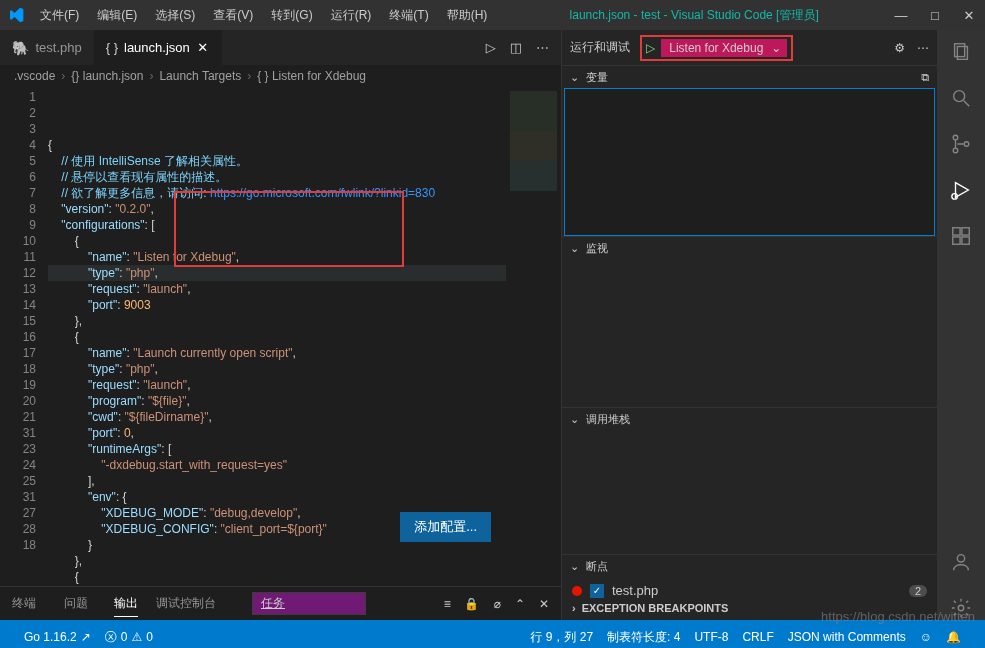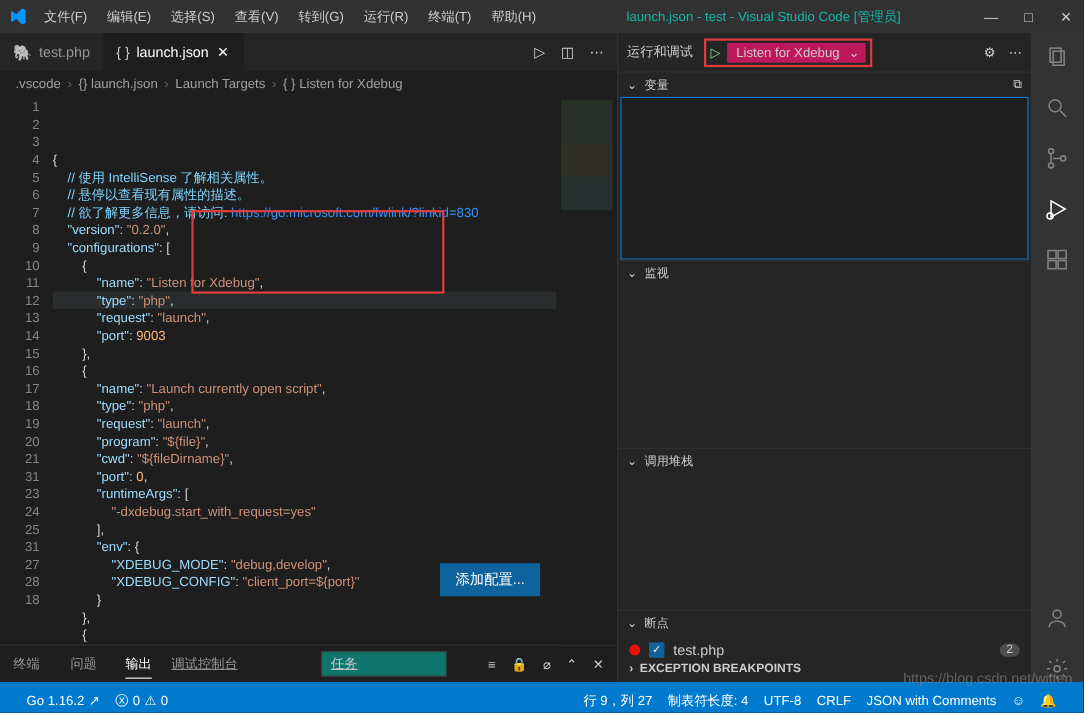--- a/index.html
+++ b/index.html
@@ -40,21 +40,21 @@
 
 .red-box1 { position: absolute; border: 2px solid #e03c3c; left: 126px; top: 104px; width: 230px; height: 76px; pointer-events: none; }
 .minimap { width: 55px; background: #1e1e1e; position: relative; }
 .minimap-viz { position: absolute; top: 4px; left: 4px; right: 4px; height: 100px; background: linear-gradient(#2d3a2d 0 40%, #3a3a2d 40% 70%, #2d3a3a 70% 100%); opacity: 0.6; }
 
 .add-config-btn { position: absolute; right: 70px; bottom: 44px; background: #0e639c; color: #fff; padding: 6px 14px; font-size: 13px; cursor: pointer; }
 
 .bottom-panel { height: 34px; background: #1e1e1e; border-top: 1px solid #333; display: flex; align-items: center; padding: 0 12px; gap: 18px; font-size: 12px; }
 .bottom-panel .panel-tab { color: #969696; padding-bottom: 6px; cursor: pointer; }
 .bottom-panel .panel-tab.active { color: #fff; border-bottom: 1px solid #fff; }
-.bottom-panel .task-select { margin-left: 40px; background: #0f766e; color: #ccc; padding: 2px 80px 2px 8px; font-size: 12px; border: 1px solid #3c3c3c; text-decoration: underline; }
+.bottom-panel .task-select { background: #701a75; color: #ccc; padding: 2px 80px 2px 8px; font-size: 12px; border: 1px solid #3c3c3c; text-decoration: underline; }
 .bottom-panel .panel-icons { margin-left: auto; display: flex; gap: 14px; color: #ccc; }
 
 .debug-side { width: 376px; background: #252526; display: flex; flex-direction: column; border-left: 1px solid #333; }
 .debug-header { height: 35px; display: flex; align-items: center; padding: 0 8px; gap: 10px; font-size: 12px; color: #ccc; }
 .debug-config { border: 2px solid #e03c3c; padding: 2px 4px; display: flex; align-items: center; gap: 6px; }
 .play-icon { color: #89d185; }
 .config-name { background: #be185d; padding: 2px 24px 2px 8px; position: relative; }
 .config-name::after { content: "⌄"; position: absolute; right: 6px; }
 .debug-header .hdr-icons { margin-left: auto; display: flex; gap: 12px; }
 
@@ -170,21 +170,21 @@
         </div>
       <div class="code" id="code">
         <div class="red-box1"></div>
       <div class="line"><span class="c-punc">{</span></div><div class="line">    <span class="c-comment">// 使用 IntelliSense 了解相关属性。</span></div><div class="line">    <span class="c-comment">// 悬停以查看现有属性的描述。</span></div><div class="line">    <span class="c-comment">// 欲了解更多信息，请访问: </span><span class="c-link">https://go.microsoft.com/fwlink/?linkid=830</span></div><div class="line">    <span class="c-key">"version"</span>: <span class="c-string">"0.2.0"</span>,</div><div class="line">    <span class="c-key">"configurations"</span>: [</div><div class="line">        {</div><div class="line">            <span class="c-key">"name"</span>: <span class="c-string">"Listen for Xdebug"</span>,</div><div class="line current">            <span class="c-key">"type"</span>: <span class="c-string">"php"</span>,</div><div class="line">            <span class="c-key">"request"</span>: <span class="c-string">"launch"</span>,</div><div class="line">            <span class="c-key">"port"</span>: <span class="c-num">9003</span></div><div class="line">        },</div><div class="line">        {</div><div class="line">            <span class="c-key">"name"</span>: <span class="c-string">"Launch currently open script"</span>,</div><div class="line">            <span class="c-key">"type"</span>: <span class="c-string">"php"</span>,</div><div class="line">            <span class="c-key">"request"</span>: <span class="c-string">"launch"</span>,</div><div class="line">            <span class="c-key">"program"</span>: <span class="c-string">"${file}"</span>,</div><div class="line">            <span class="c-key">"cwd"</span>: <span class="c-string">"${fileDirname}"</span>,</div><div class="line">            <span class="c-key">"port"</span>: <span class="c-num">0</span>,</div><div class="line">            <span class="c-key">"runtimeArgs"</span>: [</div><div class="line">                <span class="c-string">"-dxdebug.start_with_request=yes"</span></div><div class="line">            ],</div><div class="line">            <span class="c-key">"env"</span>: {</div><div class="line">                <span class="c-key">"XDEBUG_MODE"</span>: <span class="c-string">"debug,develop"</span>,</div><div class="line">                <span class="c-key">"XDEBUG_CONFIG"</span>: <span class="c-string">"client_port=${port}"</span></div><div class="line">            }</div><div class="line">        },</div><div class="line">        {</div><div class="line">            : </div></div>
       <div class="minimap">
           <div class="minimap-viz"></div>
         </div>
       <div class="add-config-btn">添加配置...</div>
     </div>
     <div class="bottom-panel">
-      <span id="bp-tabs"><span class="panel-tab" style="margin-right: 28px;">终端</span><span class="panel-tab" style="margin-right: 26px;">问题</span><span class="panel-tab active" style="margin-right: 18px;">输出</span><span class="panel-tab" style="margin-right: 18px; text-decoration: underline;">调试控制台</span></span>
+      <span id="bp-tabs"><span class="panel-tab" style="margin-right: 28px;">终端</span><span class="panel-tab" style="margin-right: 26px;">问题</span><span class="panel-tab active" style="margin-right: 18px;">输出</span><span class="panel-tab" style="margin-right: 18px;">调试控制台</span></span>
       <span class="task-select">任务</span>
       <div class="panel-icons">
         <span>≡</span>
         <span>🔒</span>
         <span>⌀</span>
         <span>⌃</span>
         <span>✕</span>
       </div>
     </div>
   </div>

